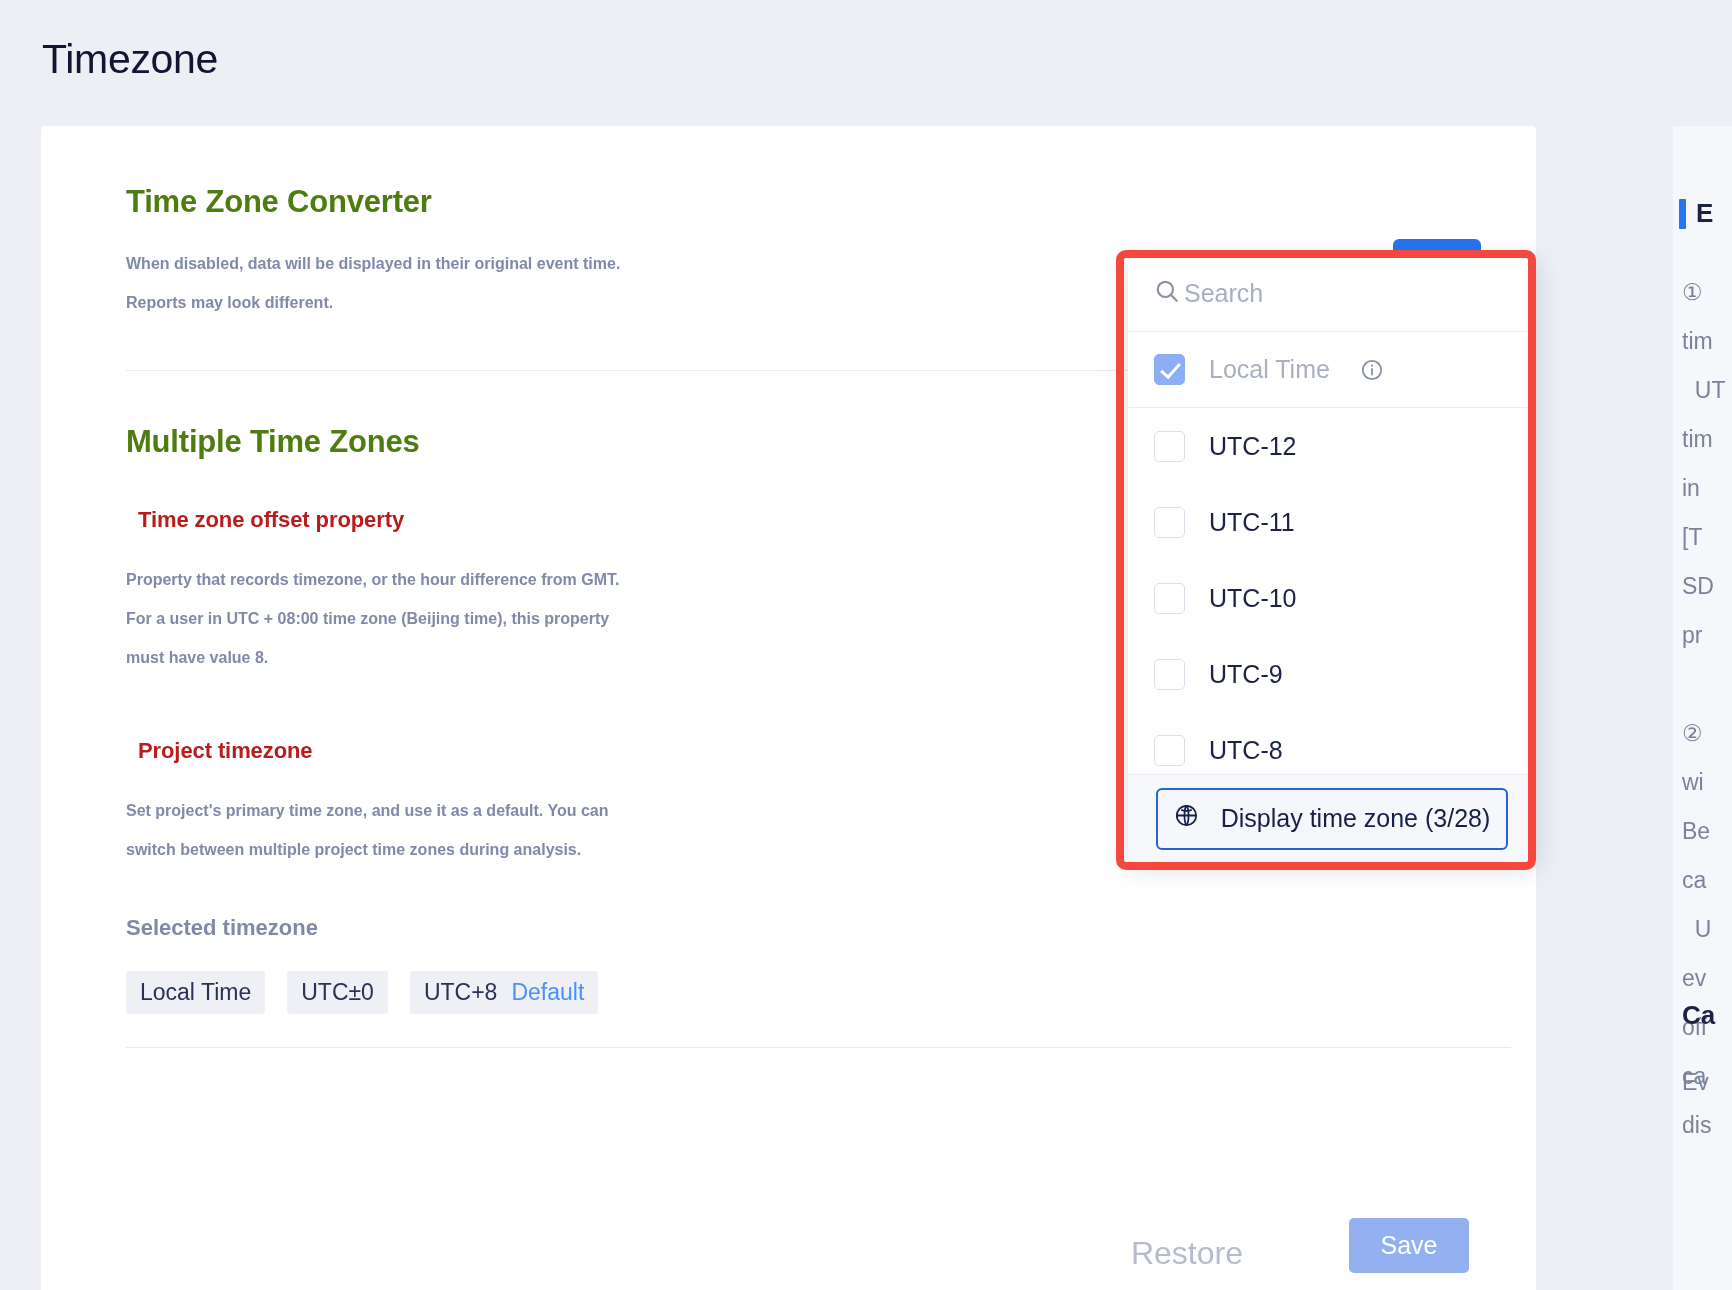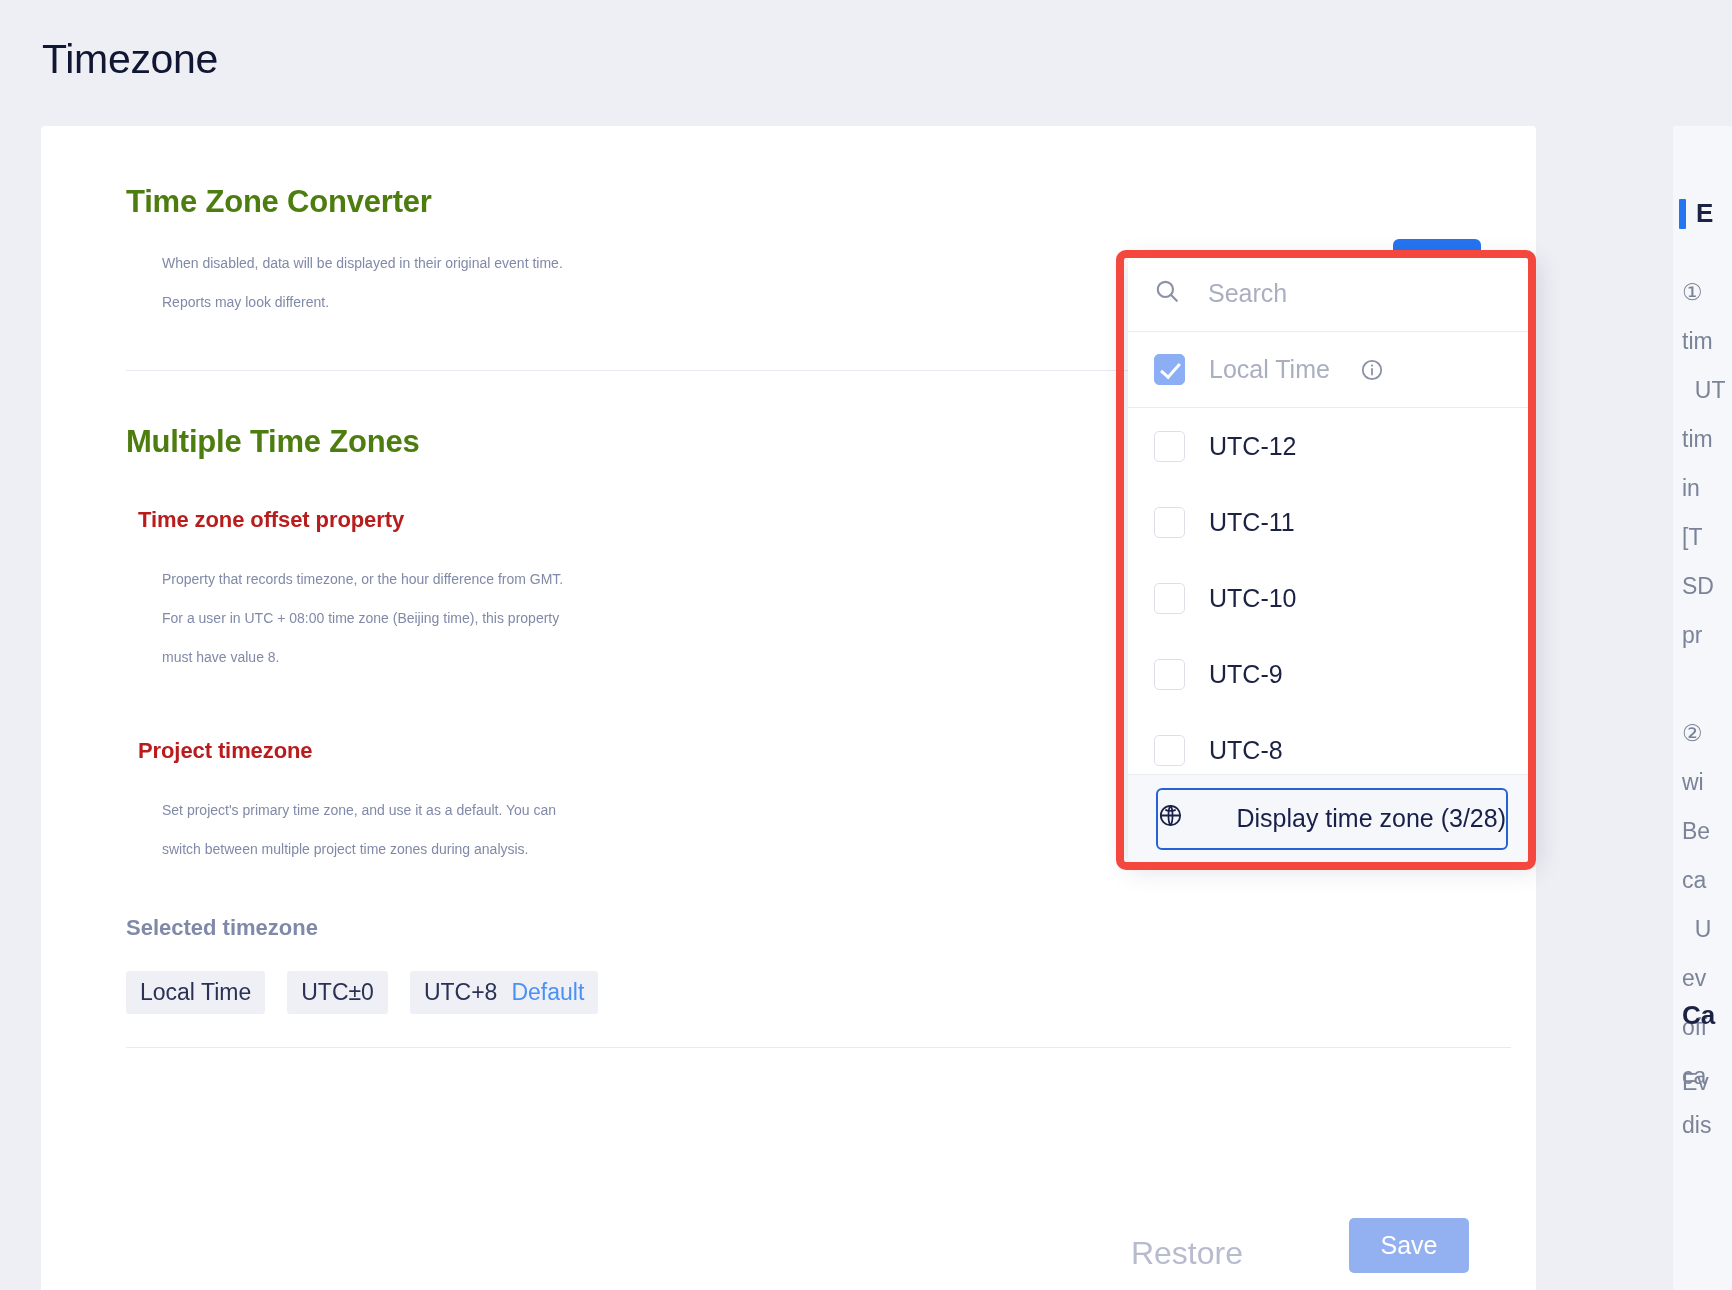--- a/index.html
+++ b/index.html
@@ -28,22 +28,22 @@
 
   .section-h1 {
     position: absolute; font-size: 31px; font-weight: 700;
     color: #4d7c0f; letter-spacing: -0.2px; margin-top: 8px;
   }
   .section-h2 {
     position: absolute; font-size: 22px; font-weight: 700;
     color: #b91c1c; letter-spacing: -0.1px; margin-left: 12px;
   }
   .body-text {
-    position: absolute; font-size: 14px; line-height: 39px;
-    color: #8089a8; font-weight: 400; margin-left: 36px;
+    position: absolute; font-size: 16px; line-height: 39px;
+    color: #8089a8; font-weight: 700;
   }
   .label-muted {
     position: absolute; font-size: 22px; color: #8089a8; font-weight: 700;
   }
   .divider {
     position: absolute; height: 1px; background: #e8eaf1;
   }
 
   
   .chips { position: absolute; left: 85px; top: 966px; display: flex; gap: 22px; }
@@ -75,21 +75,21 @@
   .dropdown {
     position: absolute; left: 1128px; top: 255px;
     width: 408px; height: 607px;
     background: #ffffff;
     border-radius: 6px;
     box-shadow: 0 6px 26px rgba(30,40,80,.17);
     overflow: hidden;
   }
   .dd-search {
     height: 77px; display: flex; align-items: center;
-    padding: 0 26px; gap: 28px; border-bottom: 1px solid #ecedf3;
+    padding: 0 26px; gap: 4px; border-bottom: 1px solid #ecedf3;
   }
   .dd-search-input {
     border: none; outline: none; background: transparent;
     font-size: 25px; color: #2a3154; font-family: inherit; width: 100%;
   }
   .dd-search-input::placeholder { color: #a9aec1; }
 
   .dd-row {
     height: 76px; display: flex; align-items: center;
     padding: 0 26px; gap: 24px;
@@ -114,21 +114,21 @@
   .dd-footer {
     position: absolute; left: 0; bottom: 0; width: 100%; height: 88px;
     background: #f7f8fb; border-top: 1px solid #ecedf3;
     display: flex; align-items: center; justify-content: center;
   }
   .dd-footer-btn {
     width: 352px; height: 62px;
     border: 2px solid #2464d4; border-radius: 6px;
     background: #f5f7fb; color: #18204a; font-size: 25px;
     font-family: inherit; display: flex; align-items: center;
-    justify-content: space-between; gap: 22px; cursor: default;
+    justify-content: center; gap: 22px; cursor: default;
   }
 
   
   .red-box {
     position: absolute; left: 1116px; top: 250px;
     width: 420px; height: 620px;
     border: 8px solid #f4483f; border-radius: 10px;
     pointer-events: none;
   }
 

